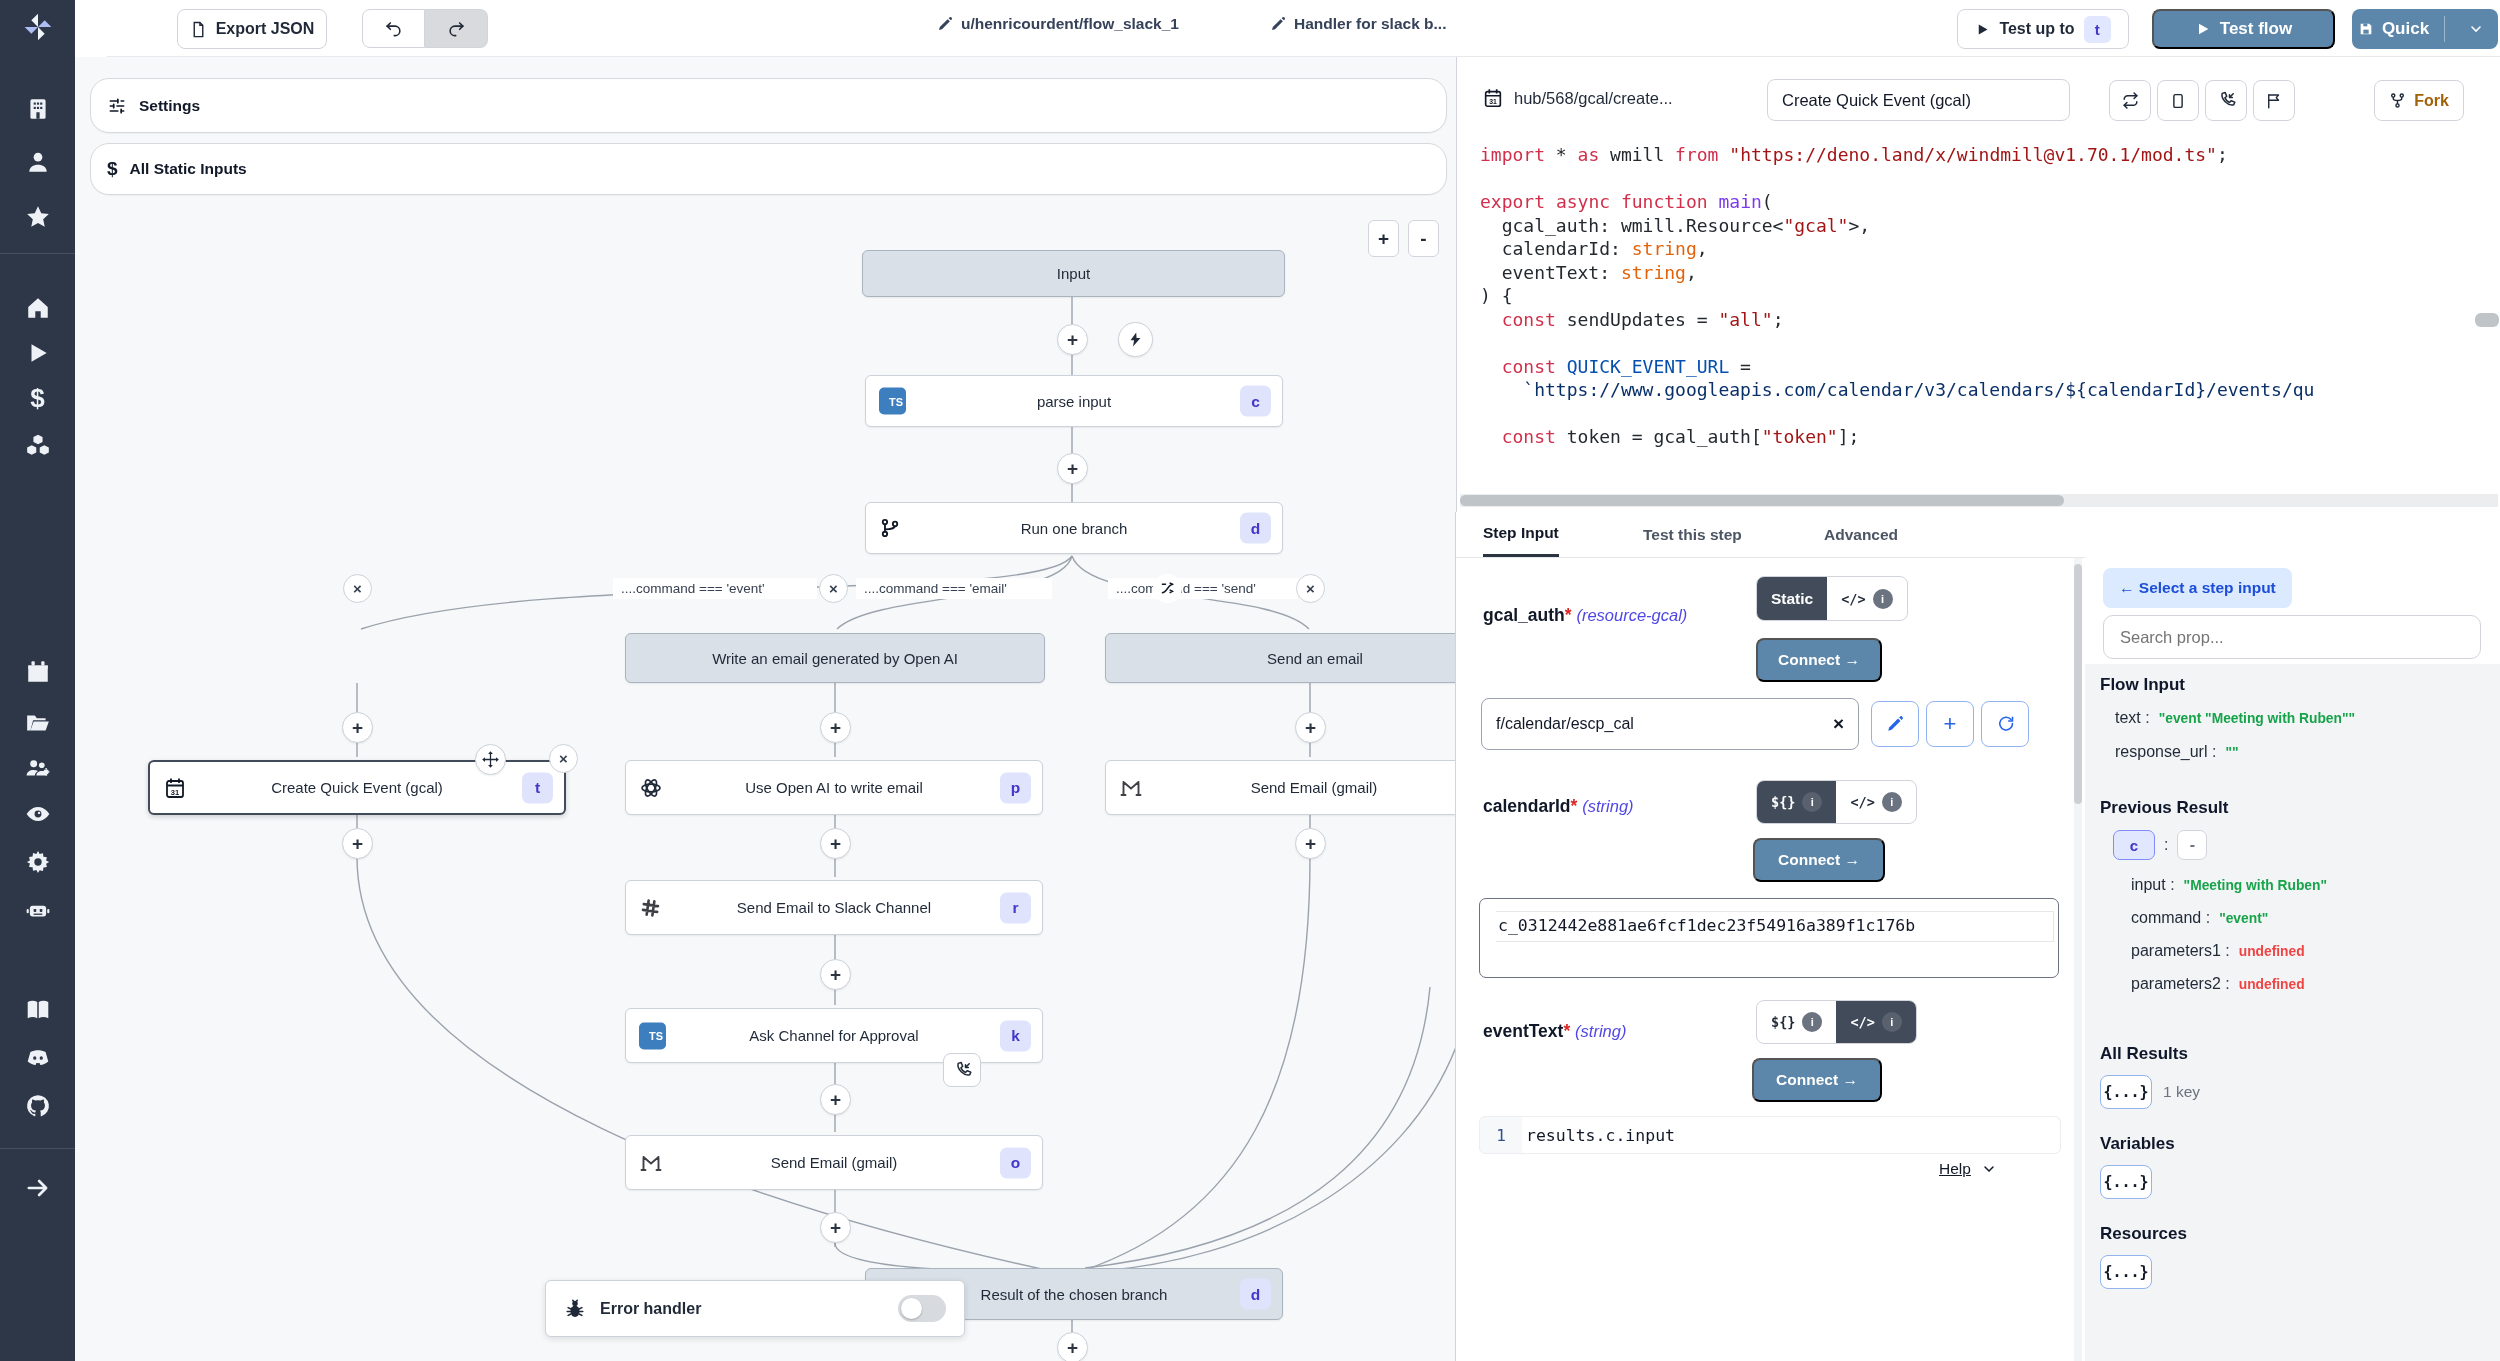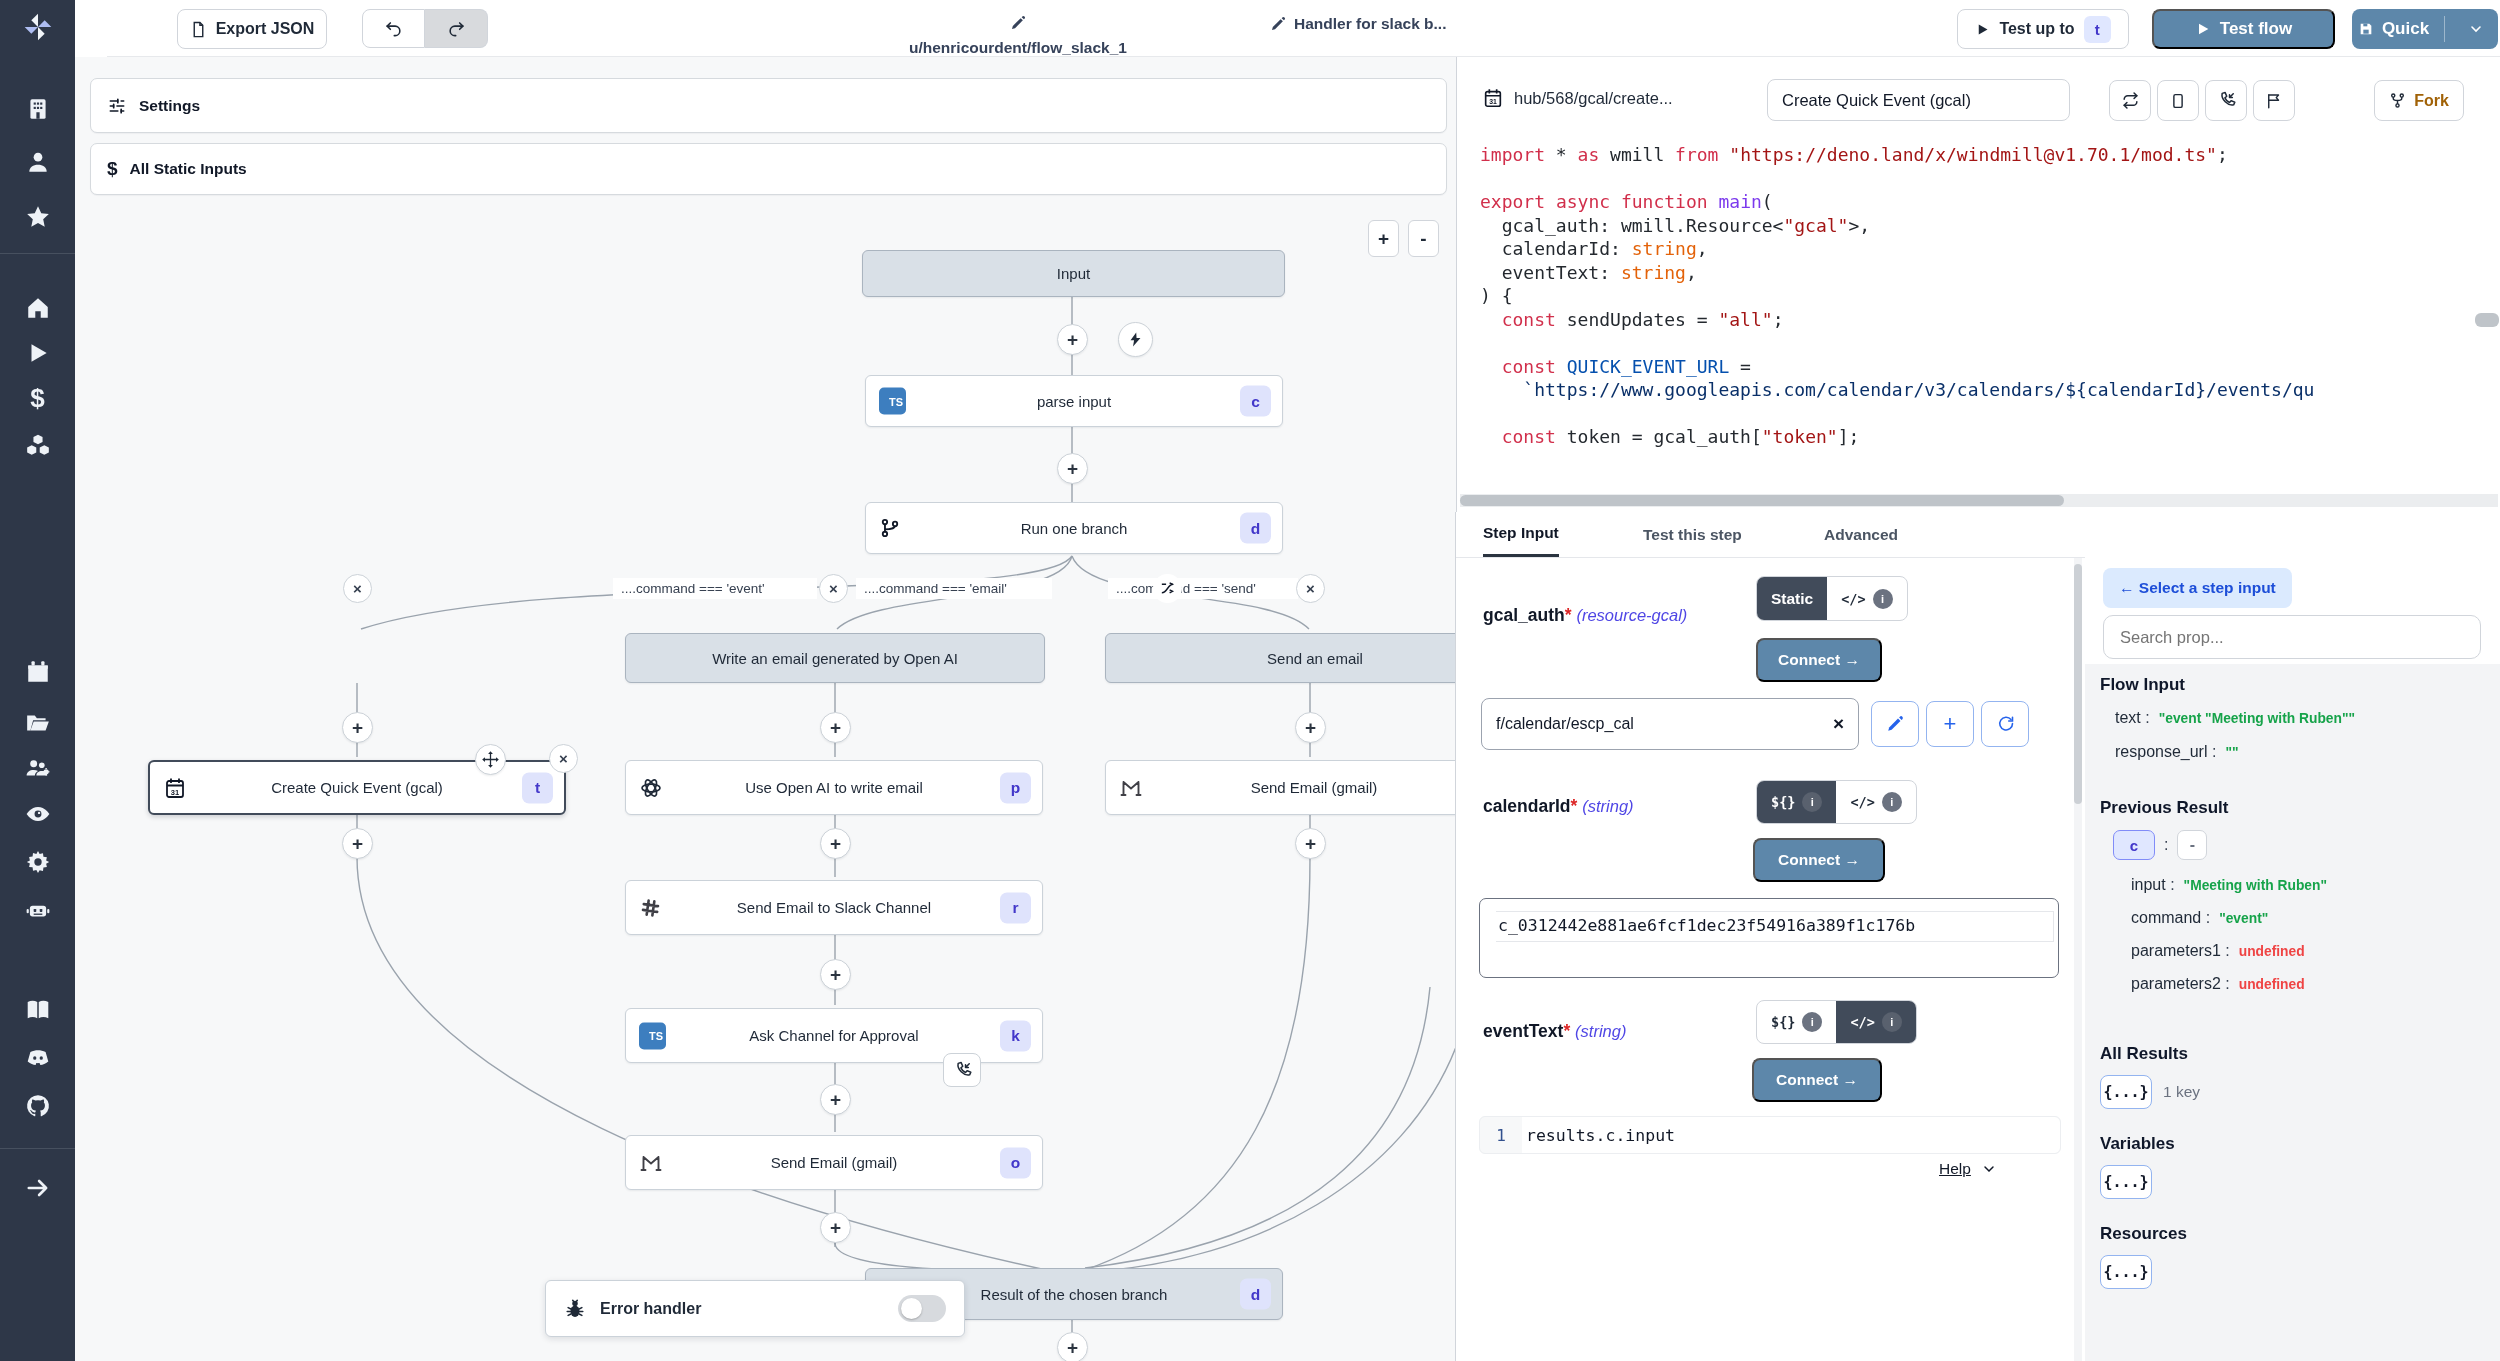--- a/index.html
+++ b/index.html
@@ -17,21 +17,21 @@
   
   #topbar { position:absolute; left:75px; top:0; width:2425px; height:57px; background:#fff; border-bottom:1px solid #e7e9ec;margin-left:32px; }
   .wbtn { display:flex; align-items:center; justify-content:center; gap:9px; background:#fff; border:1px solid #d1d5db; border-radius:8px; font-weight:700; color:#1f2937; font-size:16px; cursor:pointer; }
   .bbtn { display:flex; align-items:center; justify-content:center; gap:9px; background:#5d87aa; border-radius:8px; color:#fff; font-weight:700; font-size:16px; cursor:pointer; }
   .crumb { display:flex; align-items:center; gap:8px; font-weight:700; font-size:15.5px; color:#36425a; }
   .minibadge { background:#e0e7ff; color:#4338ca; font-weight:700; border-radius:6px; width:27px; height:27px; display:flex; align-items:center; justify-content:center; font-size:15px; }
 
   
   #canvas { position:absolute; left:75px; top:57px; width:1381px; height:1304px; background:#f7f8f9; overflow:hidden; }
   #edges { position:absolute; left:0; top:0; }
-  .bar { position:absolute; left:15px; width:1357px; background:#fff; border:1px solid #d6dade; border-radius:7px; display:flex; align-items:center; gap:12px; padding:0 16px; font-weight:700; font-size:15.5px; color:#111827; box-shadow:0 1px 1px rgba(16,24,40,.04); }
+  .bar { position:absolute; left:15px; width:1357px; background:#fff; border:1px solid #d6dade; border-radius:19px; display:flex; align-items:center; gap:12px; padding:0 16px; font-weight:700; font-size:15.5px; color:#111827; box-shadow:0 1px 1px rgba(16,24,40,.04); }
   .node { position:absolute; background:#fff; border:1px solid #cbd2d9; border-radius:6px; display:flex; align-items:center; justify-content:center; font-size:15px; color:#1f2937; box-shadow:0 1px 2px rgba(16,24,40,.07); cursor:pointer; }
   .gnode { background:#d9e0e7; border-color:#aab4bf; }
   .sel { border:2px solid #414b5a; box-shadow:0 2px 5px rgba(16,24,40,.18); }
   .node .nicon { position:absolute; left:13px; top:50%; transform:translateY(-50%); display:flex; align-items:center; }
   .node .nbadge { position:absolute; right:11px; top:50%; transform:translateY(-50%); width:31px; height:31px; background:#dfe3fc; color:#4338ca; border-radius:7px; font-weight:700; font-size:15.5px; display:flex; align-items:center; justify-content:center; }
   .plusc { position:absolute; width:31px; height:31px; background:#fff; border:1px solid #ccd2d8; border-radius:50%; display:flex; align-items:center; justify-content:center; color:#2b3440; font-size:19px; font-weight:700; box-shadow:0 1px 2px rgba(16,24,40,.08); cursor:pointer; }
   .xc { position:absolute; width:29px; height:29px; background:#fff; border:1px solid #ccd2d8; border-radius:50%; display:flex; align-items:center; justify-content:center; color:#374151; font-size:15px; font-weight:700; cursor:pointer; }
   .blabel { position:absolute; background:#fff; padding:3px 8px; font-size:13.5px; color:#374151; text-align:left; white-space:nowrap; }
   .tsicon { width:27px; height:27px; background:#3d7ebf; border-radius:5px; color:#fff; font-weight:700; font-size:11px; display:flex; align-items:flex-end; justify-content:flex-end; padding:3px; }
   .toggle { width:48px; height:27px; background:#d7dade; border-radius:14px; position:relative; cursor:pointer; }
@@ -227,21 +227,21 @@
           <path d="M8 5 4 9l4 4"></path>
           <path d="M4 9h10a6 6 0 0 1 0 12h-1"></path>
         </svg>
     </button>
     <button class="wbtn abs" style="left:318px;top:9px;width:63px;height:39px;border-radius:0 8px 8px 0;background:#d8dadd;border-left:none;">
       <svg class="ic" viewBox="0 0 24 24" width="19" height="19" fill="none" stroke="#1f2937" stroke-width="2" stroke-linecap="round" stroke-linejoin="round">
           <path d="M16 5l4 4-4 4"></path>
           <path d="M20 9H10a6 6 0 0 0 0 12h1"></path>
         </svg>
     </button>
-    <div class="crumb abs" style="left:802px;top:15px;flex-direction:column;">
+    <div class="crumb abs" style="left:830px;top:15px;">
       <svg class="ic" viewBox="0 0 24 24" width="16" height="16" fill="#36425a">
           <path d="M3 21l1.2-4.5L16 4.7l3.3 3.3L7.5 19.8 3 21z"></path>
           <path d="M17.5 3.2l3.3 3.3 1-1a2.3 2.3 0 0 0-3.3-3.3z"></path>
         </svg>
       <span>u/henricourdent/flow_slack_1</span>
     </div>
     <div class="crumb abs" style="left:1163px;top:15px;">
       <svg class="ic" viewBox="0 0 24 24" width="16" height="16" fill="#36425a">
           <path d="M3 21l1.2-4.5L16 4.7l3.3 3.3L7.5 19.8 3 21z"></path>
           <path d="M17.5 3.2l3.3 3.3 1-1a2.3 2.3 0 0 0-3.3-3.3z"></path>

